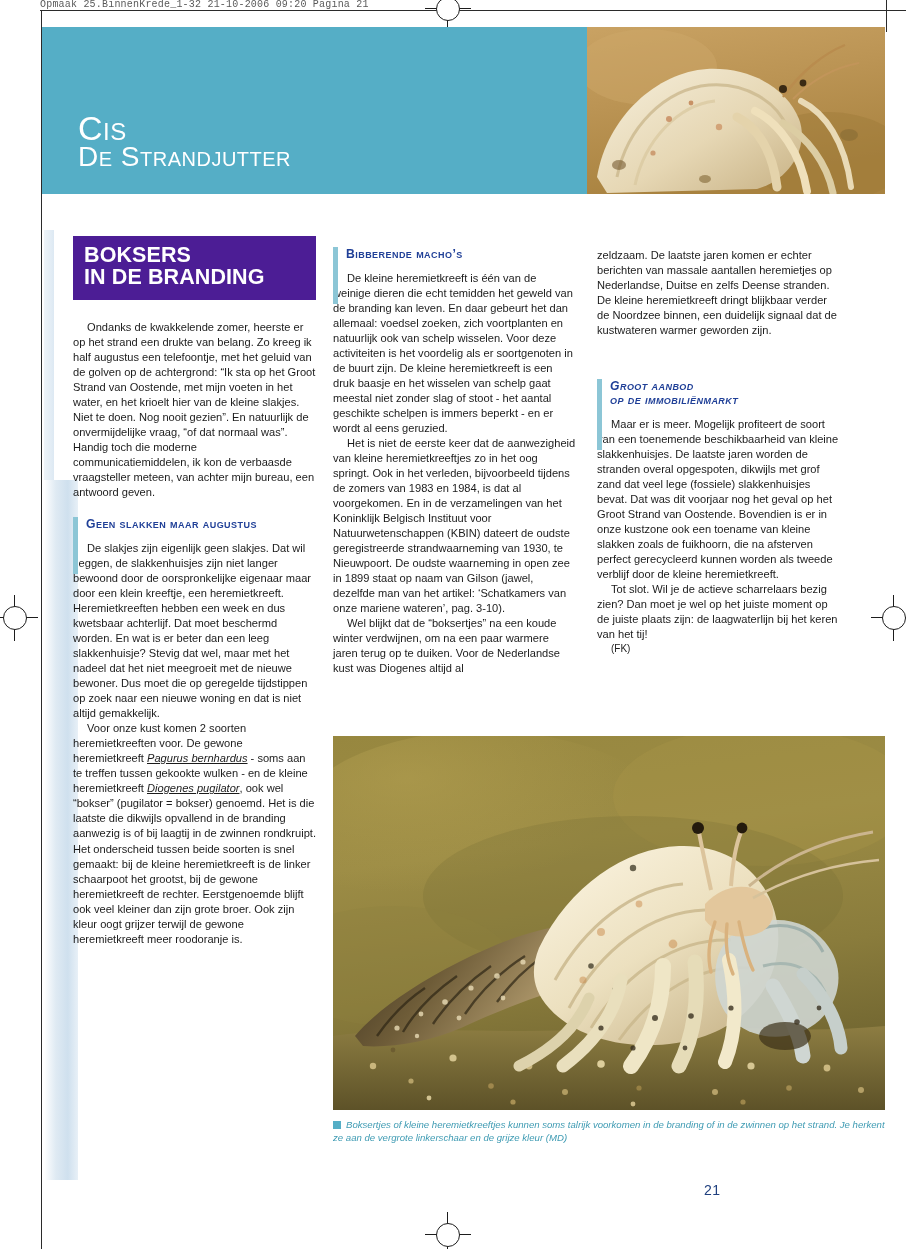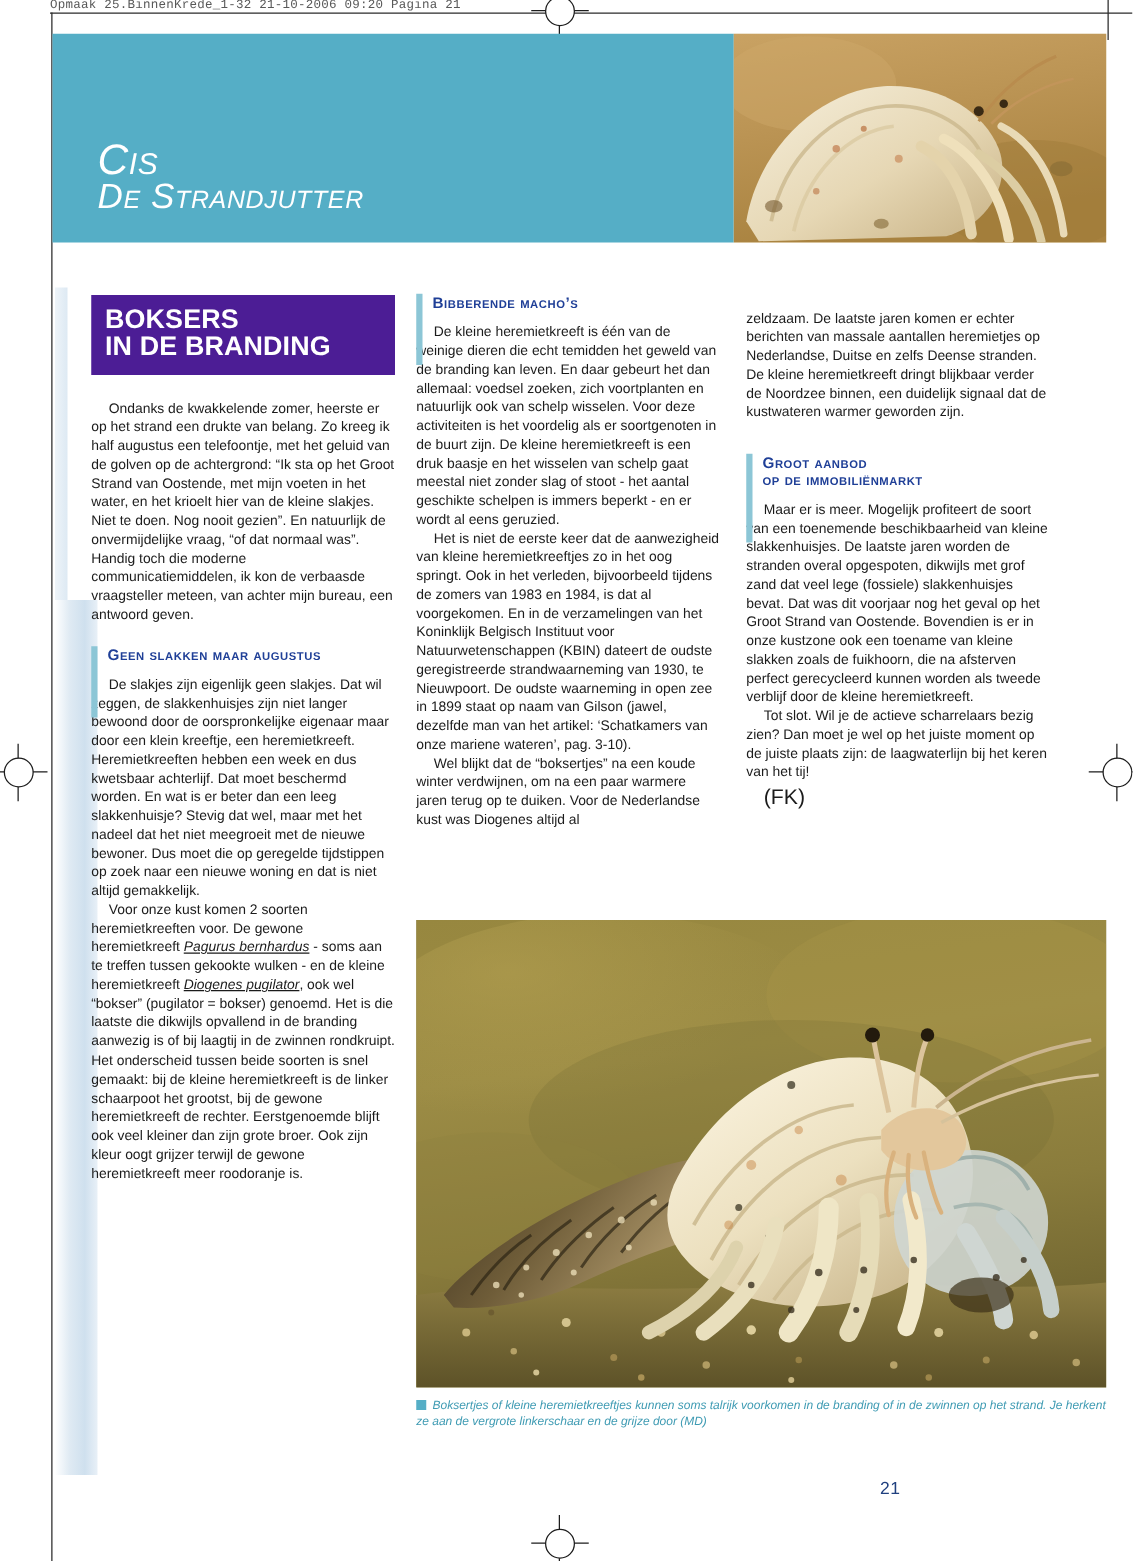--- a/index.html
+++ b/index.html
@@ -80,21 +80,20 @@
     background: linear-gradient(to right, #eef4f9, #dde9f3);
   }
 
   
   .masthead {
     position: absolute;
     left: 42px;
     top: 27px;
     width: 843px;
     height: 212px;
-    font-style: italic;
   }
   .masthead-band {
     position: absolute;
     left: 0; top: 0;
     width: 545px; height: 167px;
     background: #55aec6;
   }
   .masthead-title {
     position: absolute;
     left: 36px;
@@ -183,21 +182,21 @@
     background: #8cc6d6;
   }
   .subhead .sh-line { display: block; }
 
   .para-block { margin-top: 9px; }
   .para-gap { margin-top: 11px; }
 
   .byline {
     margin-top: 22px;
     text-indent: 14px;
-    font-size: 17px;
+    font-size: 10px;
   }
 
   .italic-sp { font-style: italic; text-decoration: underline; }
 
   
   .photo-main {
     position: absolute;
     left: 333px;
     top: 736px;
     width: 552px;
@@ -336,34 +335,34 @@
 
   <p>De slakjes zijn eigenlijk geen slakjes. Dat wil zeggen, de slakkenhuisjes zijn niet langer bewoond door de oorspronkelijke eigenaar maar door een klein kreeftje, een heremietkreeft. Heremietkreeften hebben een week en dus kwetsbaar achterlijf. Dat moet beschermd worden. En wat is er beter dan een leeg slakkenhuisje? Stevig dat wel, maar met het nadeel dat het niet meegroeit met de nieuwe bewoner. Dus moet die op geregelde tijdstippen op zoek naar een nieuwe woning en dat is niet altijd gemakkelijk.</p>
 
   <p class="para-block">
     <span>Voor onze kust komen 2 soorten heremietkreeften voor. De gewone heremietkreeft </span><span class="italic-sp">Pagurus bernhardus</span><span> - soms aan te treffen tussen gekookte wulken - en de kleine heremietkreeft </span><span class="italic-sp">Diogenes pugilator</span><span>, ook wel “bokser” (pugilator = bokser) genoemd. Het is die laatste die dikwijls opvallend in de branding aanwezig is of bij laagtij in de zwinnen rondkruipt. Het onderscheid tussen beide soorten is snel gemaakt: bij de kleine heremietkreeft is de linker schaarpoot het grootst, bij de gewone heremietkreeft de rechter. Eerstgenoemde blijft ook veel kleiner dan zijn grote broer. Ook zijn kleur oogt grijzer terwijl de gewone heremietkreeft meer roodoranje is.</span>
   </p>
 </div>
 
 <div class="col col-2">
 
-  <div class="subhead" style="margin-top:0;">
+  <div class="subhead" style="margin-top:12px;">
     <span class="sh-line">Bibberende macho’s</span>
   </div>
 
   <p>De kleine heremietkreeft is één van de weinige dieren die echt temidden het geweld van de branding kan leven. En daar gebeurt het dan allemaal: voedsel zoeken, zich voortplanten en natuurlijk ook van schelp wisselen. Voor deze activiteiten is het voordelig als er soortgenoten in de buurt zijn. De kleine heremietkreeft is een druk baasje en het wisselen van schelp gaat meestal niet zonder slag of stoot - het aantal geschikte schelpen is immers beperkt - en er wordt al eens geruzied.</p>
   <p>Het is niet de eerste keer dat de aanwezigheid van kleine heremietkreeftjes zo in het oog springt. Ook in het verleden, bijvoorbeeld tijdens de zomers van 1983 en 1984, is dat al voorgekomen. En in de verzamelingen van het Koninklijk Belgisch Instituut voor Natuurwetenschappen (KBIN) dateert de oudste geregistreerde strandwaarneming van 1930, te Nieuwpoort. De oudste waarneming in open zee in 1899 staat op naam van Gilson (jawel, dezelfde man van het artikel: ‘Schatkamers van onze mariene wateren’, pag. 3-10).</p>
   <p>Wel blijkt dat de “boksertjes” na een koude winter verdwijnen, om na een paar warmere jaren terug op te duiken. Voor de Nederlandse kust was Diogenes altijd al</p>
 </div>
 
 <div class="col col-3">
 
   <p class="noindent">zeldzaam. De laatste jaren komen er echter berichten van massale aantallen heremietjes op Nederlandse, Duitse en zelfs Deense stranden. De kleine heremietkreeft dringt blijkbaar verder de Noordzee binnen, een duidelijk signaal dat de kustwateren warmer geworden zijn.</p>
 
-  <div class="subhead" style="margin-top:26px;">
+  <div class="subhead" style="margin-top:42px;font-style:italic;">
     <span class="sh-line">Groot aanbod</span>
     <span class="sh-line">op de immobiliënmarkt</span>
   </div>
 
   <p>Maar er is meer. Mogelijk profiteert de soort van een toenemende beschikbaarheid van kleine slakkenhuisjes. De laatste jaren worden de stranden overal opgespoten, dikwijls met grof zand dat veel lege (fossiele) slakkenhuisjes bevat. Dat was dit voorjaar nog het geval op het Groot Strand van Oostende. Bovendien is er in onze kustzone ook een toename van kleine slakken zoals de fuikhoorn, die na afsterven perfect gerecycleerd kunnen worden als tweede verblijf door de kleine heremietkreeft.</p>
   <p class="para-gap">Tot slot. Wil je de actieve scharrelaars bezig zien? Dan moet je wel op het juiste moment op de juiste plaats zijn: de laagwaterlijn bij het keren van het tij!</p>
 
   <p class="byline">(FK)</p>
 </div>
 
@@ -509,16 +508,16 @@
       <path d="M382 186 C 376 204, 374 220, 378 236"></path>
       <path d="M394 188 C 392 208, 394 224, 400 238"></path>
       <path d="M406 186 C 410 206, 414 222, 420 234"></path>
     </g>
 
     <ellipse cx="452" cy="300" rx="26" ry="14" fill="#3c3118" opacity=".7"></ellipse>
   </svg>
 </div>
 
 <div class="caption">
-  <span class="cap-bullet"></span><span>Boksertjes of kleine heremietkreeftjes kunnen soms talrijk voorkomen in de branding of in de zwinnen op het strand. Je herkent ze aan de vergrote linkerschaar en de grijze door (MD)</span>
+  <span class="cap-bullet"></span><span>Boksertjes of kleine heremietkreeftjes kunnen soms talrijk voorkomen in de branding of in de zwinnen op het strand. Je herkent ze aan de vergrote linkerschaar en de grijze kleur (MD)</span>
 </div>
 
 <div class="page-number">21</div>
 
 </body></html>

